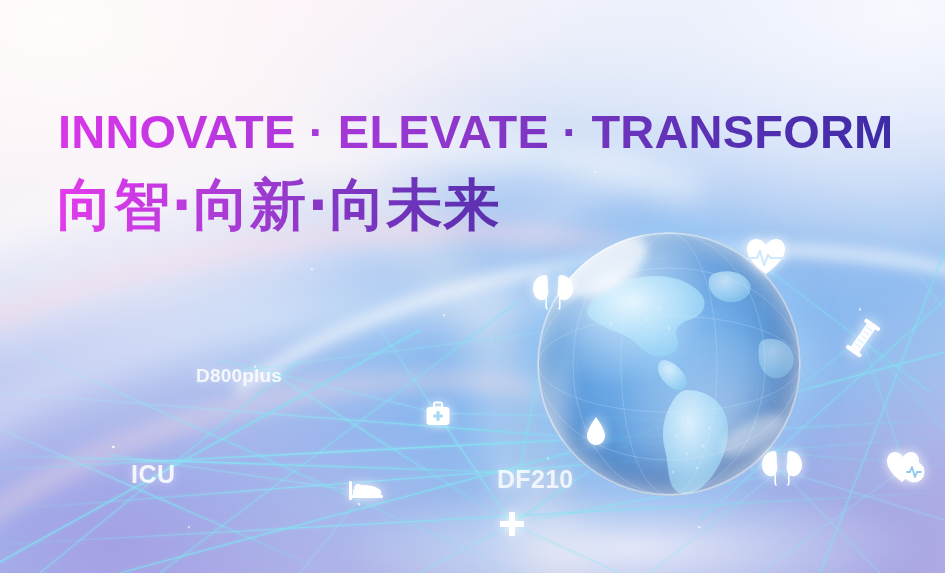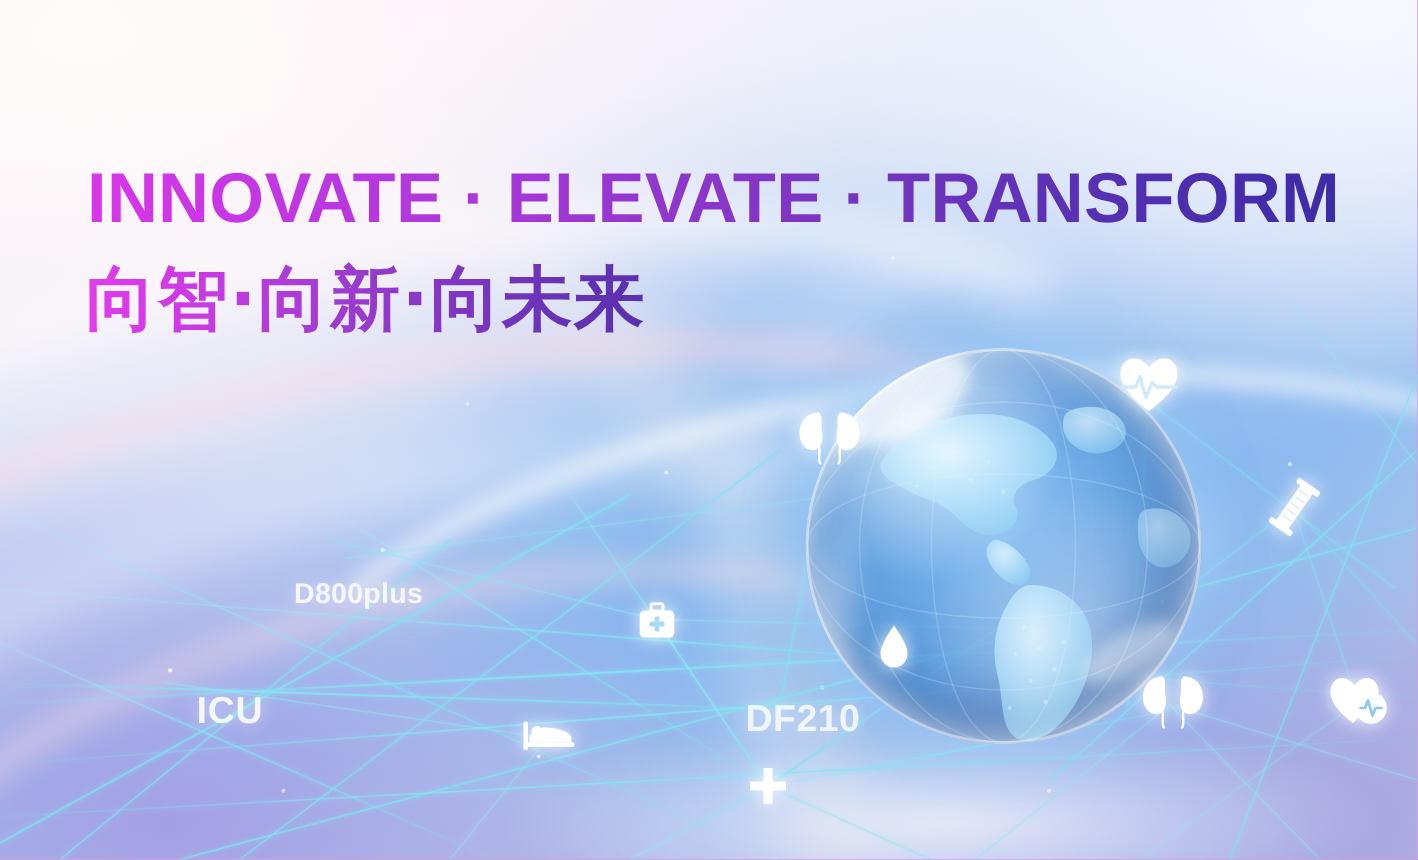--- a/index.html
+++ b/index.html
@@ -195,35 +195,35 @@
   #headline{
     position:absolute;left:58px;top:104px;
     font-size:47px;font-weight:700;letter-spacing:.2px;
     white-space:nowrap;
     background:linear-gradient(90deg,#d936e9 0%,#c436e4 14%,#a838d9 32%,#8a36c9 50%,#6f34bd 66%,#5430b2 82%,#3d2ba6 100%);
     -webkit-background-clip:text;background-clip:text;color:transparent;
     -webkit-text-fill-color:transparent;
   }
   #subhead{
     position:absolute;left:57px;top:168px;
-    font-size:47px;font-weight:700;letter-spacing:1px;
+    font-size:56px;font-weight:700;letter-spacing:1px;
     white-space:nowrap;
     font-family:"DejaVu Sans","Liberation Sans",sans-serif;
     background:linear-gradient(90deg,#e33ceb 0%,#cf3ae6 16%,#b23cd9 34%,#9439cb 52%,#7a35c0 70%,#6632b6 86%,#5a30ae 100%);
     -webkit-background-clip:text;background-clip:text;color:transparent;
     -webkit-text-fill-color:transparent;
   }
   .bg-label{
     position:absolute;
     color:rgba(255,255,255,.93);
     font-weight:700;
     text-shadow:0 0 10px rgba(255,255,255,.55);
     white-space:nowrap;
   }
-  #label-d800{left:196px;top:386px;font-size:19px;letter-spacing:.2px;opacity:.92;}
+  #label-d800{left:196px;top:365px;font-size:19px;letter-spacing:.2px;opacity:.92;}
   #label-icu{left:131px;top:460px;font-size:25px;letter-spacing:.5px;opacity:.95;}
   #label-df210{left:497px;top:465px;font-size:25px;letter-spacing:.3px;opacity:.88;}
 </style>
 </head>
 <body>
 
 <div id="banner">
 
   <div class="bg-layer" id="bg-base"></div>
   <div class="bg-layer" id="bg-blue-pool"></div>

